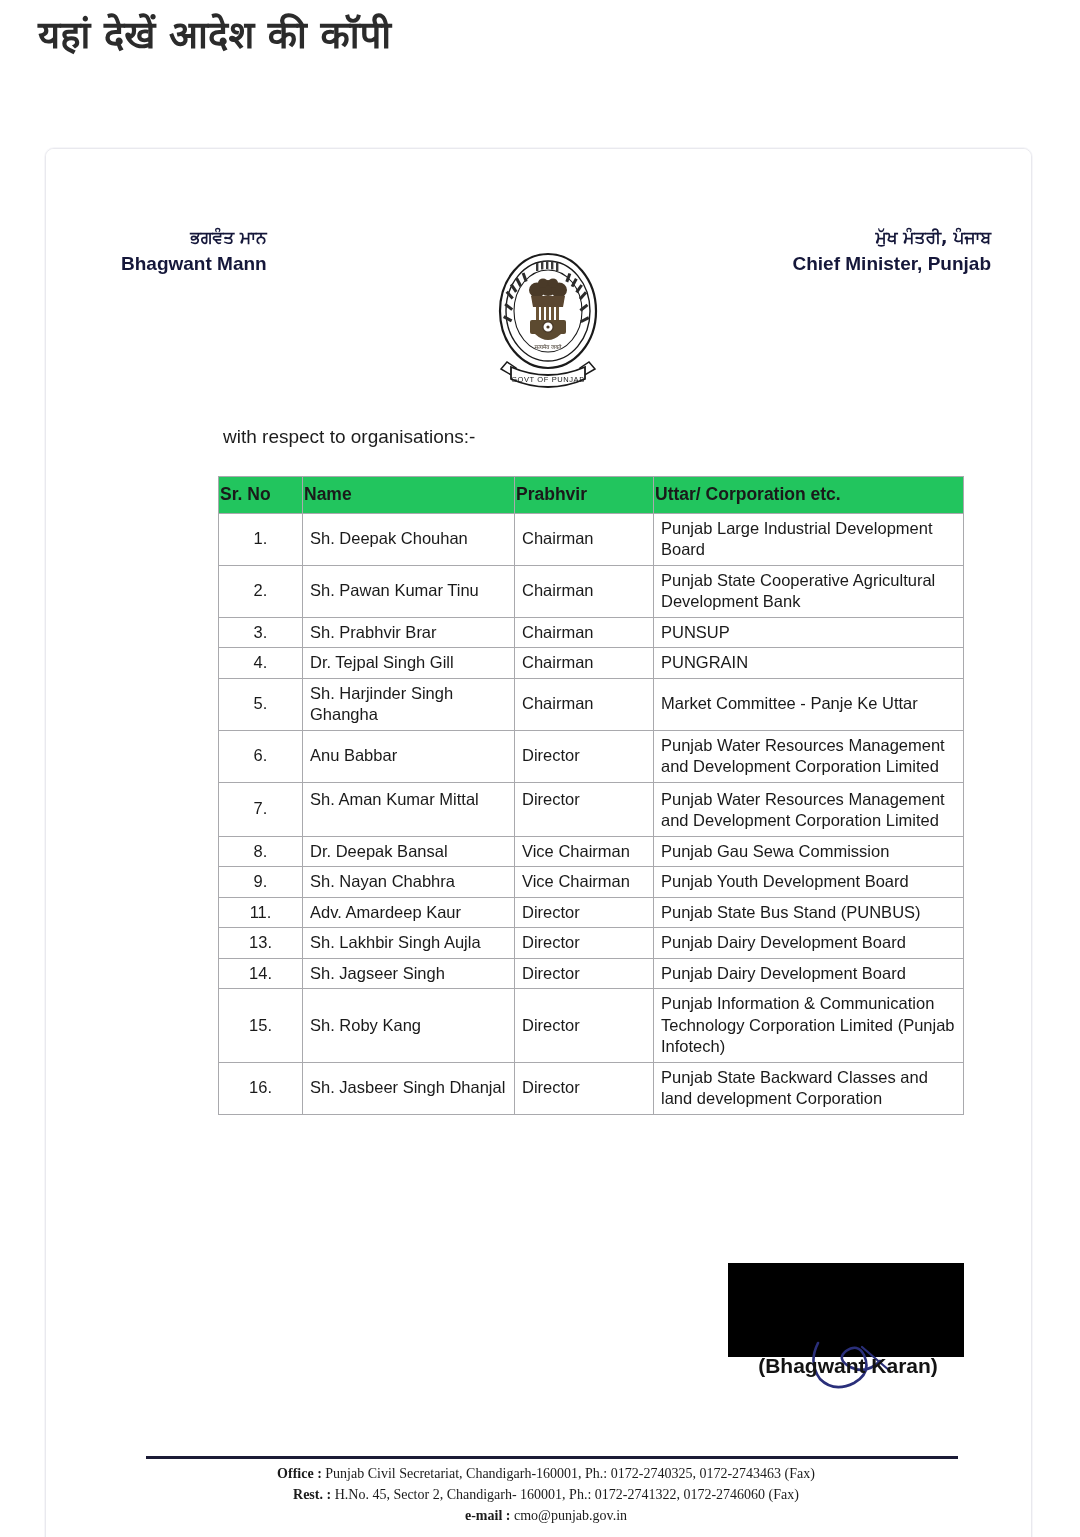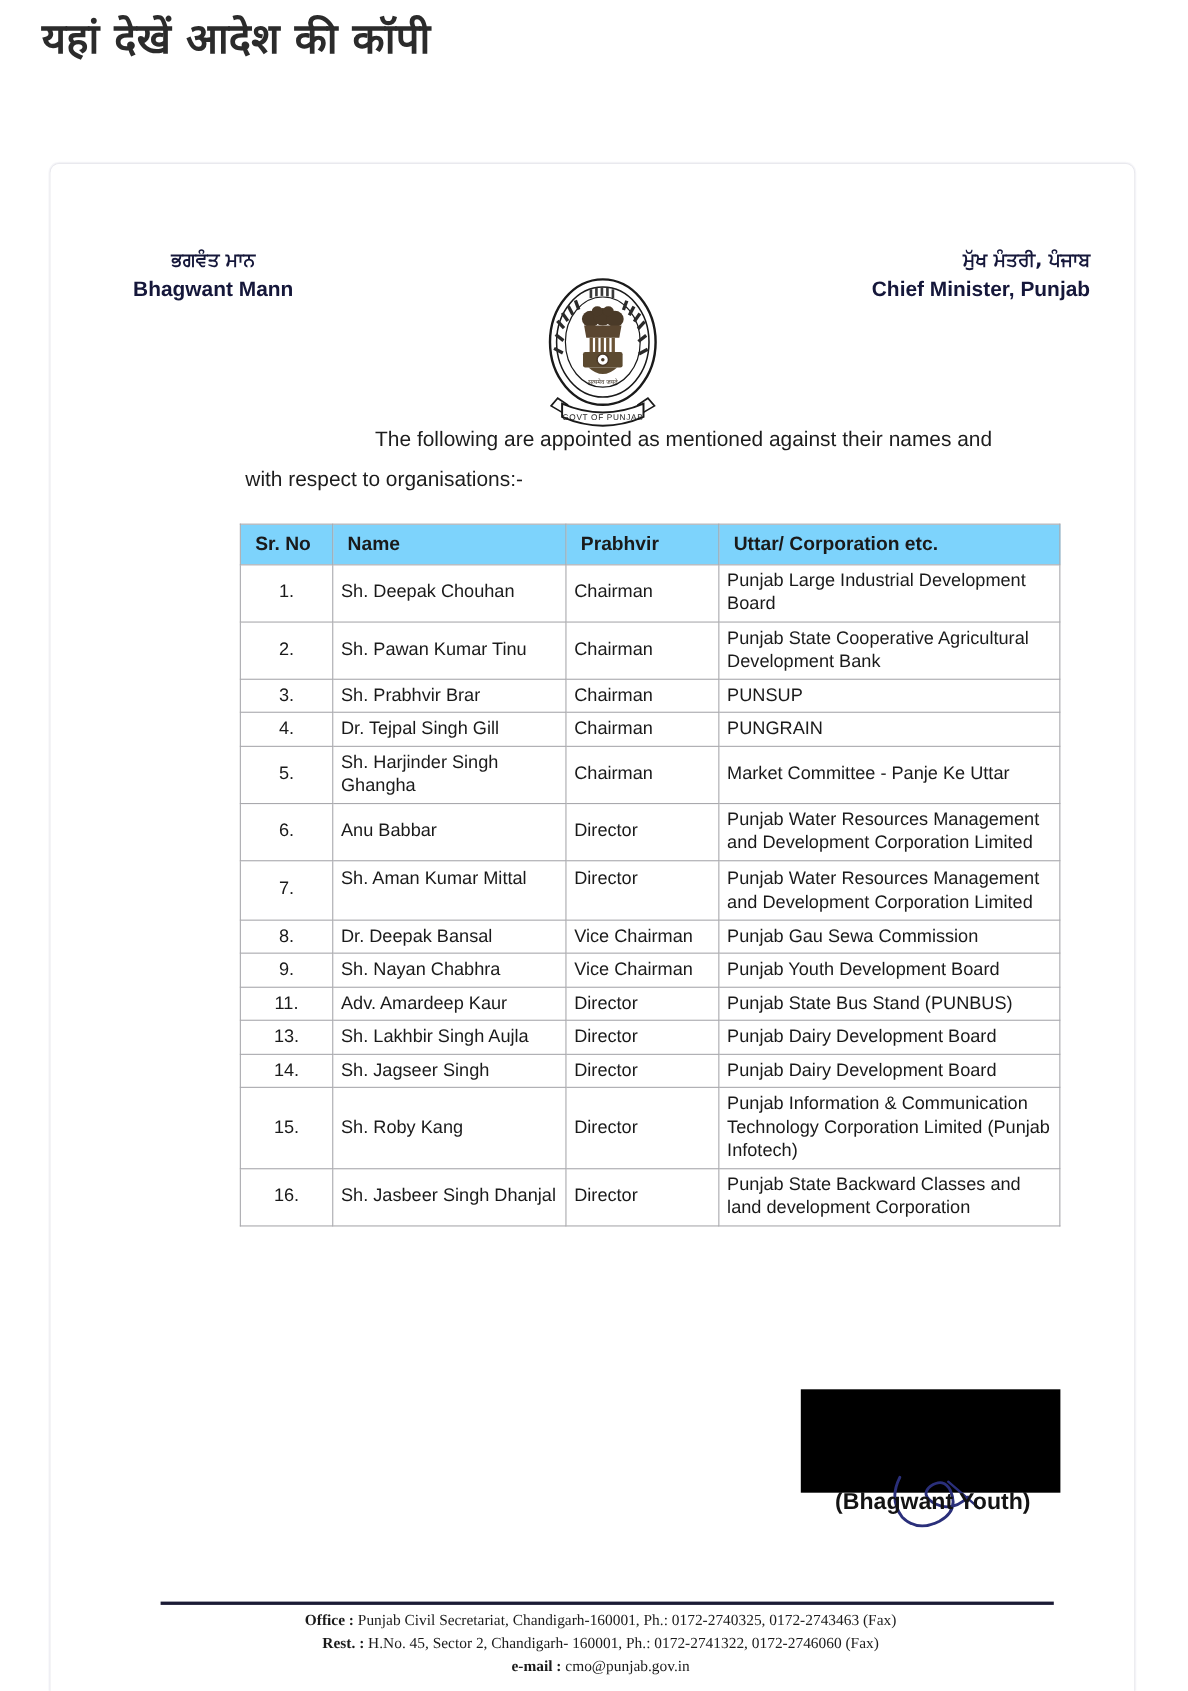--- a/index.html
+++ b/index.html
@@ -61,21 +61,21 @@
     left: 0;
     top: 62px;
     width: 987px;
     height: 150px;
   }
 
   .lh-left {
     position: absolute;
     left: 75px;
     top: 14px;
-    text-align: center;
+    text-align: right;
   }
   .lh-right {
     position: absolute;
     right: 42px;
     top: 14px;
     text-align: right;
   }
   .lh-gurmukhi {
     font-family: "DejaVu Sans", sans-serif;
     font-size: 17px;
@@ -132,23 +132,23 @@
   table.appt th, table.appt td {
     border: 1px solid #a9a9ad;
     padding: 4px 7px;
     font-size: 16.5px;
     line-height: 21.5px;
     vertical-align: middle;
   }
   table.appt th {
     font-weight: 700;
     font-size: 17.5px;
-    padding: 7px 13px;
+    padding: 7px 1px;
     text-align: left;
-    background: #7dd3fc;
+    background: #22c55e;
   }
   th.c-sr, td.c-sr { width: 84px; text-align: center; }
   th.c-name, td.c-name { width: 212px; }
   th.c-appt, td.c-appt { width: 139px; }
   th.c-board, td.c-board { width: 310px; }
   th.c-sr { text-align: left; padding-left: 9px; }
 
   td.c-sr { font-size: 16px; }
   tr.top-align td.c-name, tr.top-align td.c-appt, tr.top-align td.c-board {
     vertical-align: top;
@@ -291,21 +291,21 @@
           </svg>
         </div>
 
         <div class="lh-right">
           <div class="lh-gurmukhi">ਮੁੱਖ ਮੰਤਰੀ, ਪੰਜਾਬ</div>
           <div class="lh-latin">Chief Minister, Punjab</div>
         </div>
       </div>
 
       <div class="intro">
-        <span class="indent"></span><span>The following are appointed as mentioned against their names and</span>
+        <span class="indent"></span>
         <div>with respect to organisations:-</div>
       </div>
 
       <div class="tbl-wrap">
         <table class="appt">
           <thead>
             <tr>
               <th class="c-sr">Sr. No</th>
               <th class="c-name">Name</th>
               <th class="c-appt">Prabhvir</th>
@@ -401,21 +401,21 @@
         </table>
       </div>
 
       <div class="redaction"></div>
 
       <svg class="sig-scribble" viewBox="0 0 120 56">
         <path d="M12 6 Q2 26 14 42 Q28 56 48 46 Q66 36 58 18 Q52 6 40 14 Q30 22 44 30 Q60 38 74 24" fill="none" stroke="#2a2f7a" stroke-width="2.6" stroke-linecap="round"></path>
         <path d="M56 10 Q70 22 84 34" fill="none" stroke="#2a2f7a" stroke-width="2.2" stroke-linecap="round"></path>
       </svg>
 
-      <div class="sig-name">(Bhagwant Youth)</div>
+      <div class="sig-name">(Bhagwant Karan)</div>
 
       <div class="footer-rule"></div>
       <div class="footer">
         <div><b>Office :</b><span> Punjab Civil Secretariat, Chandigarh-160001, Ph.: 0172-2740325, 0172-2743463 (Fax)</span></div>
         <div><b>Rest. :</b><span> H.No. 45, Sector 2, Chandigarh- 160001, Ph.: 0172-2741322, 0172-2746060 (Fax)</span></div>
         <div><b>e-mail :</b><span> cmo@punjab.gov.in</span></div>
       </div>
 
     </div>
   </div>

